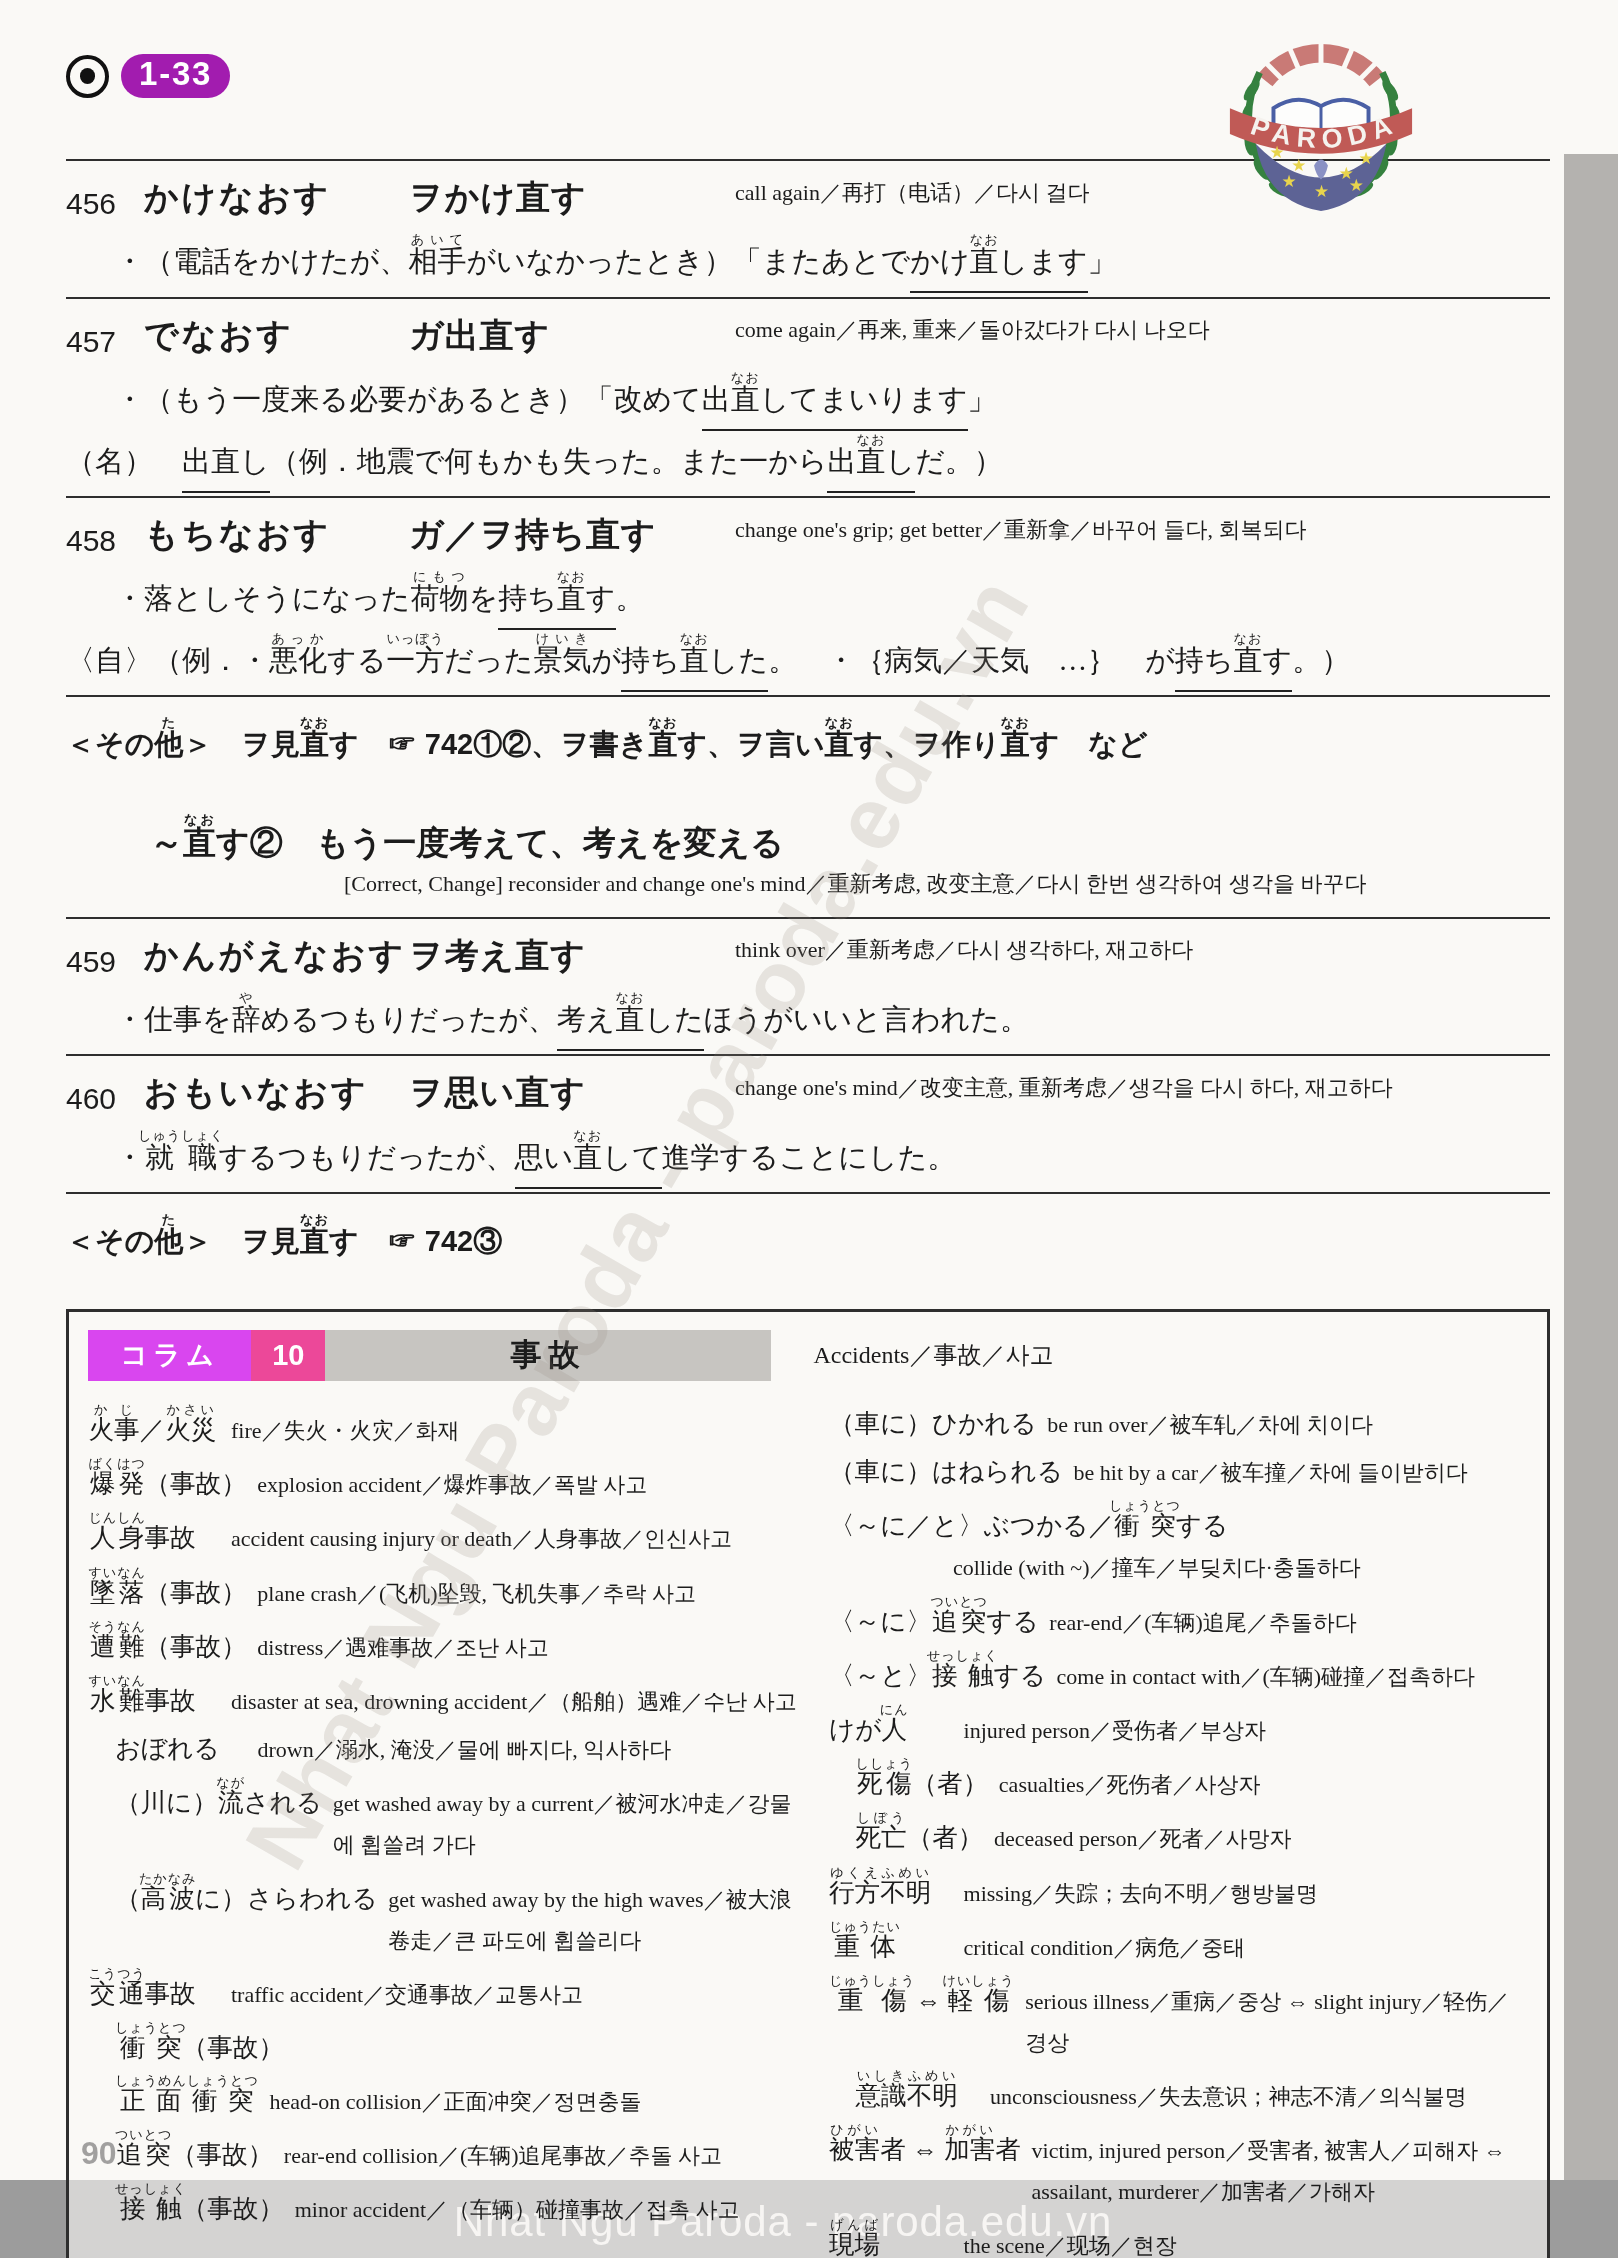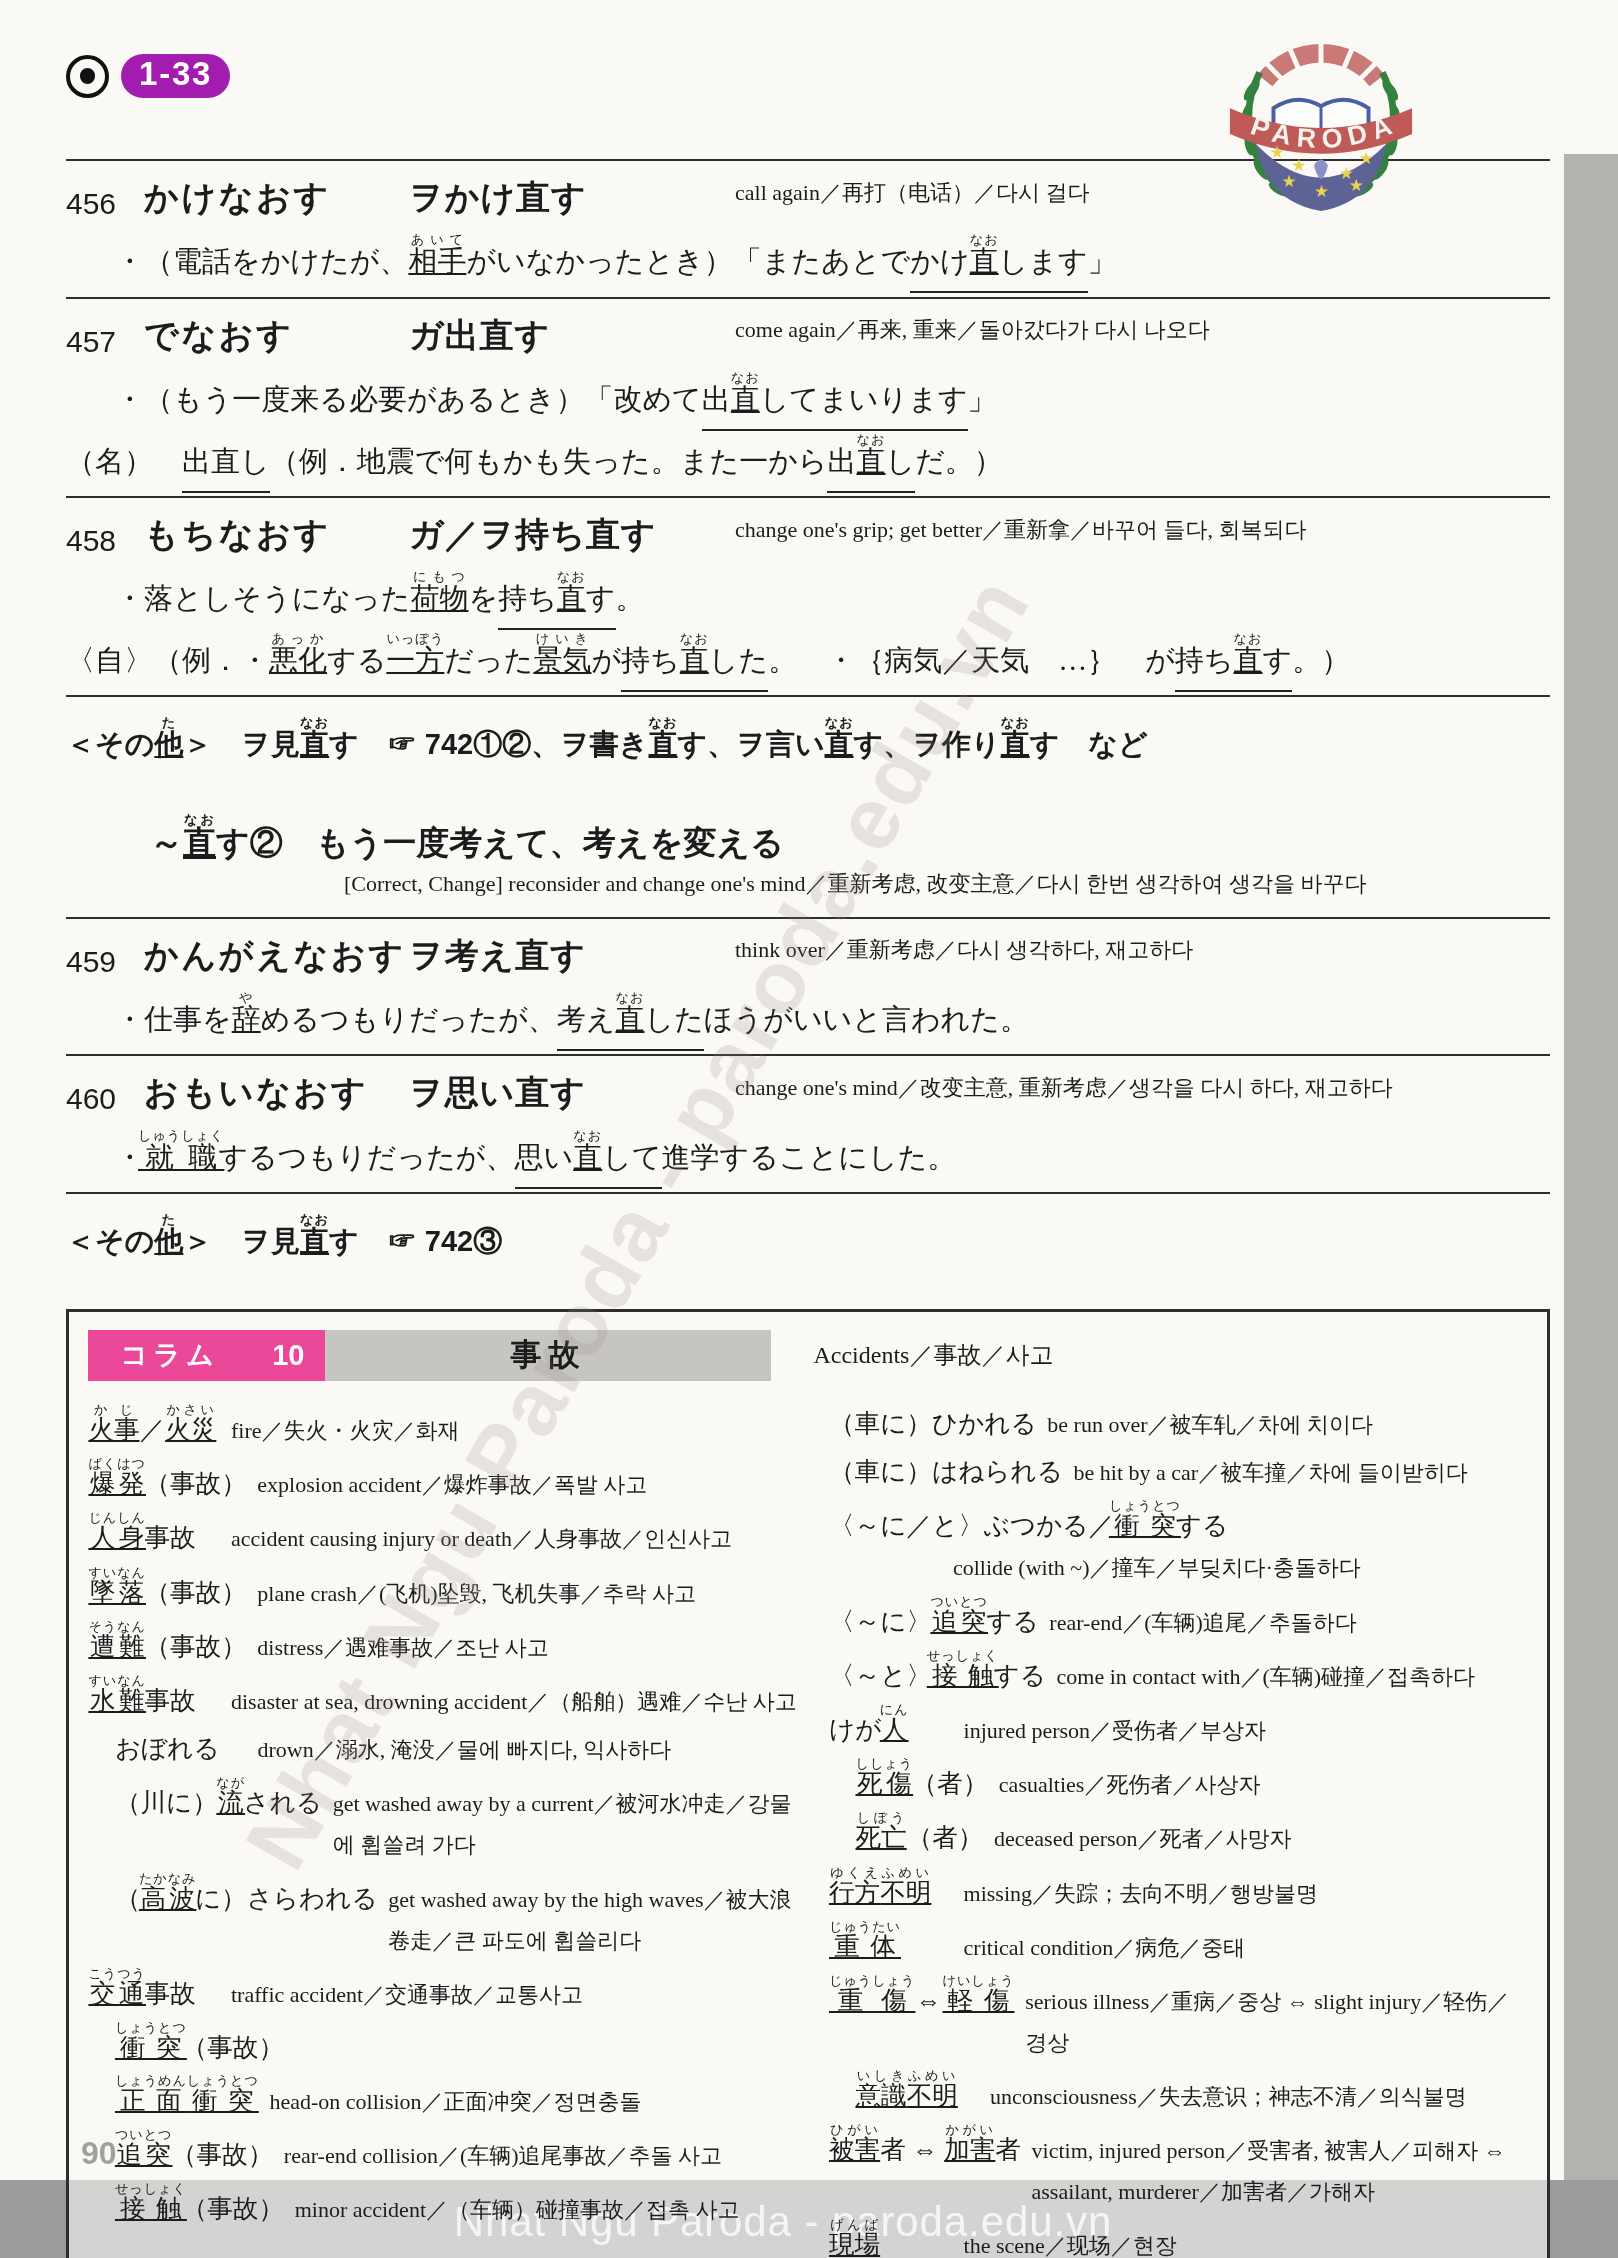--- a/index.html
+++ b/index.html
@@ -36,27 +36,27 @@
   .head{position:relative;padding:7px 0 1.8px;min-height:46px;}
   .num{display:inline-block;width:78px;font:400 30px "Liberation Sans", sans-serif;vertical-align:bottom;}
   .kana{display:inline-block;min-width:265px;font:900 34px "Liberation Sans", sans-serif;letter-spacing:2.6px;}
   .form{display:inline-block;font:900 34px "Liberation Sans", sans-serif;letter-spacing:0.9px;text-align:right;}
   .gloss{position:absolute;left:669px;top:8.8px;width:803px;font:400 22px "Liberation Serif", serif;line-height:31px;}
   .line{font-size:29px;line-height:1.55;margin:10.6px 0 3.5px;padding-left:49px;}
   .line.flush{padding-left:0;}
   .note-line{font:900 29px "Liberation Sans", sans-serif;line-height:1.5;margin:12.4px 0 7px;}
   .subhead{font:900 33px "Liberation Sans", sans-serif;line-height:1.5;margin:23px 0 1.8px 84px;}
   .subsub{font:400 22px "Liberation Serif", serif;margin:1.8px 0 8.8px 278px;}
-  ruby{ruby-position:over;text-decoration:underline;}
+  ruby{ruby-position:over;}
   ruby rt{font-size:13.2px;letter-spacing:0.9px;}
   .ul{border-bottom:2.6px solid #222;padding-bottom:14px;}
   
   .colbox{margin-top:30px;border:3.5px solid #2e2e2e;background:rgba(250,249,246,.6);padding:14px 0 26.5px;}
   .cb-head{display:flex;align-items:stretch;height:51px;margin:3.5px 23px 12.4px 19.4px;}
-  .cb-label{background:#ec4899;color:#fff;display:flex;align-items:center;padding:0 32px;font:900 27px "Liberation Sans", sans-serif;letter-spacing:5.3px;}
+  .cb-label{background:#d946ef;color:#fff;display:flex;align-items:center;padding:0 32px;font:900 27px "Liberation Sans", sans-serif;letter-spacing:5.3px;}
   .cb-num{background:#ec4899;color:#fff;display:flex;align-items:center;padding:0 21px;font:900 29px "Liberation Sans", sans-serif;}
   .cb-title{background:#c7c5c1;flex:0 0 446px;display:flex;align-items:center;justify-content:center;font:900 31px "Liberation Sans", sans-serif;letter-spacing:7px;}
   .cb-sub{display:flex;align-items:center;margin-left:42px;font:400 24px "Liberation Serif", serif;}
   .cb-body{display:flex;padding:3.5px 16px 0 10.6px;}
   .cb-col{padding:0 8.8px;}
   .cb-col.left{flex:0 0 723px;}
   .cb-col.right{flex:1 1 auto;}
   .item{display:flex;align-items:baseline;margin:6.2px 0;font-size:22px;line-height:41px;}
   .item .term{flex:0 0 auto;min-width:132px;font-size:25.6px;padding-right:10.6px;}
   .cb-col.right .item .term{min-width:124px;}

